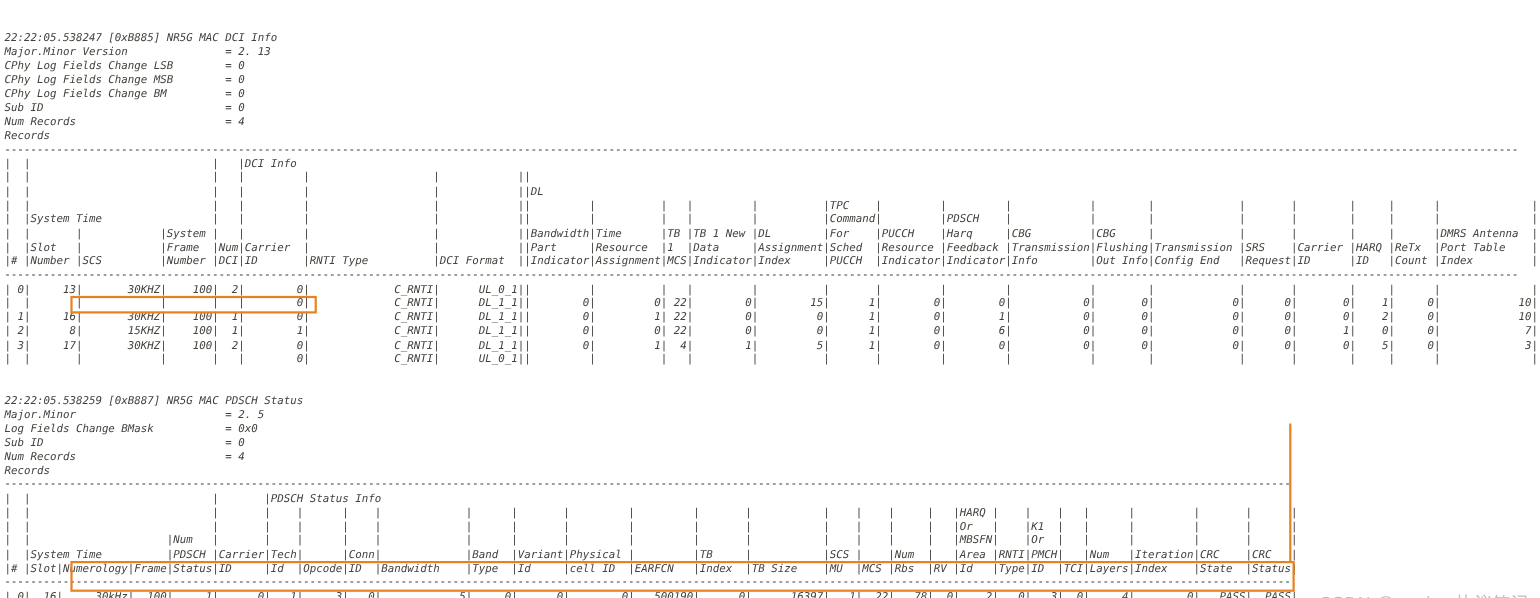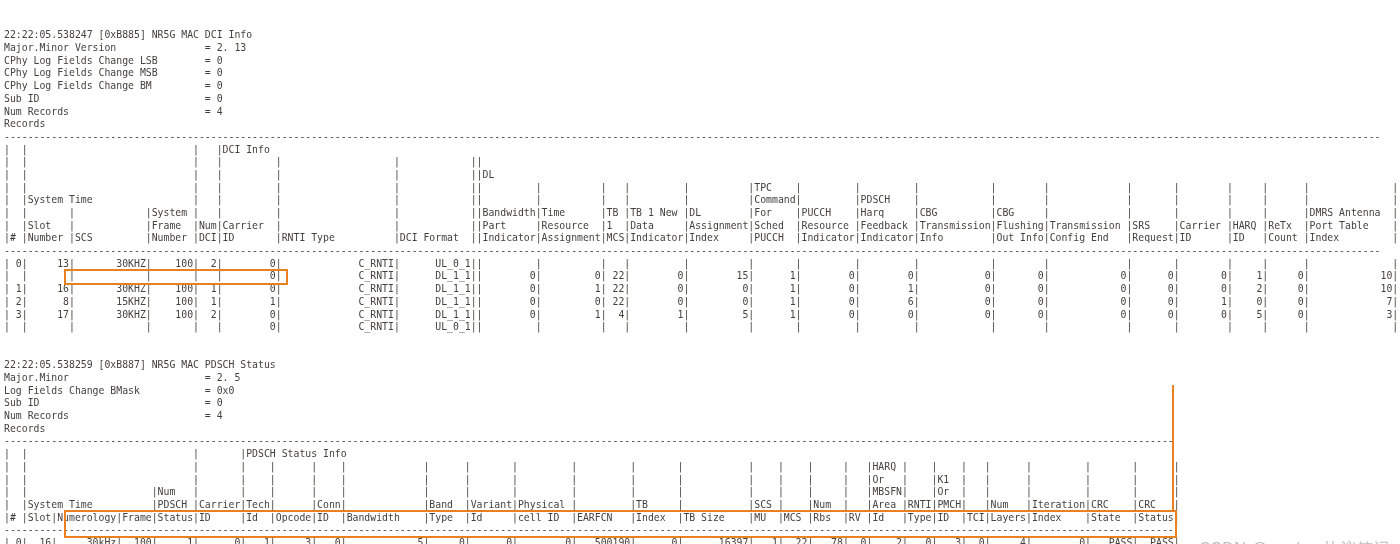--- a/index.html
+++ b/index.html
@@ -1,20 +1,20 @@
 <!DOCTYPE html>
 <html><head>
 <meta charset="utf-8">
 <style>
   html,body{margin:0;padding:0;background:#ffffff;}
   .screen{position:relative;width:1400px;height:544px;background:#ffffff;overflow:hidden;
           font-family:"DejaVu Sans Mono",monospace;}
   .log{position:absolute;left:4px;top:4px;font-size:9.82px;line-height:12.7px;
        color:#45423d;white-space:pre;letter-spacing:0;}
-  .ln{height:12.7px;}
+  .ln{height:12.7px;font-style:italic;}
   .hl-box{position:absolute;border:2px solid #e8811f;box-sizing:border-box;background:transparent;}
   #hl-dci{left:64px;top:269px;width:224px;height:16px;}
   #hl-pdsch{left:64px;top:510px;width:1113px;height:28px;}
   #hl-vline{position:absolute;left:1172px;top:385px;width:2px;height:125px;background:#e8811f;}
   .watermark{position:absolute;left:1199px;top:511px;font-family:"Liberation Sans",sans-serif;
              font-size:16px;color:#bdbdbd;letter-spacing:0.5px;white-space:nowrap;margin-top:28px;}
 </style>
 </head>
 <body>
 

